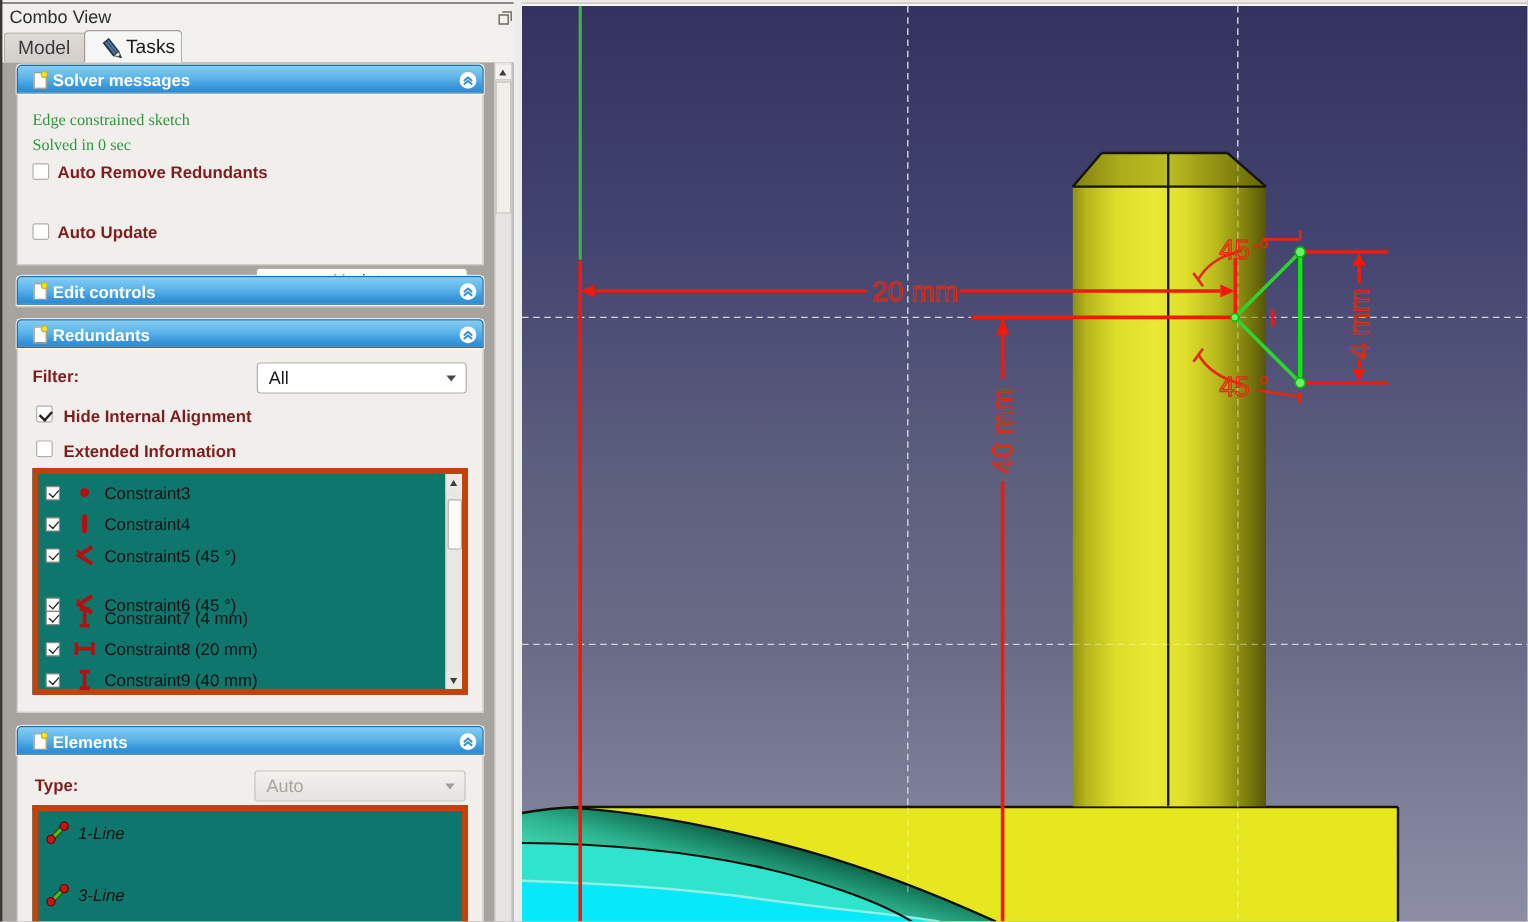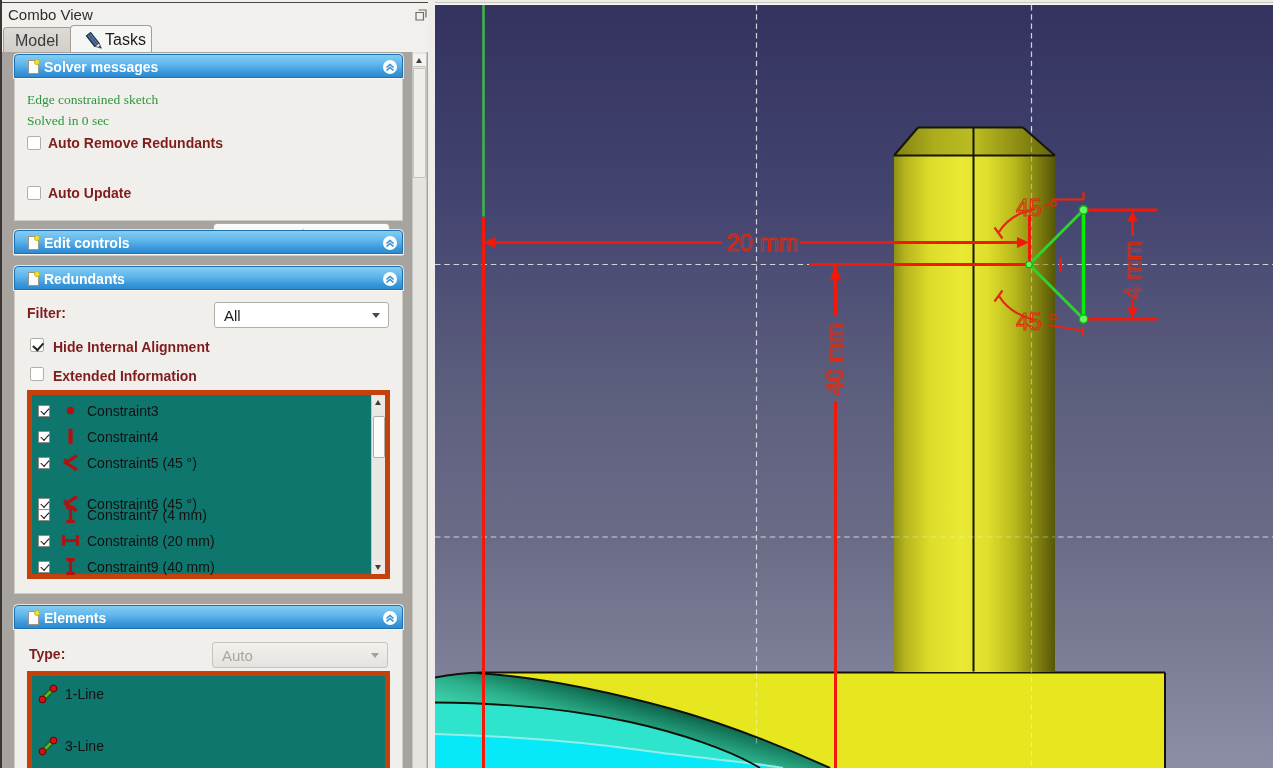--- a/index.html
+++ b/index.html
@@ -40,21 +40,21 @@
 .combo .arr { position:absolute; right:8px; top:50%; margin-top:-2px; width:0; height:0; border-left:4.5px solid transparent; border-right:4.5px solid transparent; border-top:5px solid #4a4a4a; }
 .listbox { position:absolute; background:#0f766e; border:5px solid #c2410c; }
 .litem { position:absolute; left:0; width:100%; height:26px; font-size:14px; color:#111; }
 .litem .txt { position:absolute; left:55px; top:5px; }
 
 
 .ccb { position:absolute; left:6px; top:7px; width:12px; height:12px; background:#fff; border:1px solid #8f8b85; border-radius:1px; }
 .ccb::after { content:""; position:absolute; left:1.5px; top:2px; width:6.5px; height:4px; border-left:1.6px solid #1a1a1a; border-bottom:1.6px solid #1a1a1a; transform:rotate(-48deg); }
 .cico { position:absolute; left:29px; top:3px; width:19px; height:19px; }
 .eico { position:absolute; left:6px; top:3px; width:20px; height:20px; }
-.etxt { position:absolute; left:33px; top:5px; }
+.etxt { position:absolute; left:33px; top:5px;font-style:italic; }
 #csb { position:absolute; right:0; top:0; width:14px; height:100%; background:#e9e7e4; border-left:1px solid #c9c5bf; }
 .sbtn { position:absolute; left:0; width:13px; height:14px; background:#eceae7; }
 .sthumb { position:absolute; left:0.5px; top:21px; width:12px; height:42px; background:#fcfcfb; border:1px solid #b2aea7; border-radius:2px; }
 .tri { position:absolute; left:3px; width:0; height:0; border-left:3.5px solid transparent; border-right:3.5px solid transparent; }
 .tup { top:4.5px; border-bottom:5px solid #3f3f3f; }
 .tdn { top:4.5px; border-top:5px solid #3f3f3f; }
 .cb.checked::after { content:""; position:absolute; left:2px; top:2.5px; width:8px; height:4.5px; border-left:2px solid #222; border-bottom:2px solid #222; transform:rotate(-48deg); }
 
 
 #mainsb { position:absolute; left:412px; top:52px; width:15px; height:716px; background:#e6e4e0; border-left:1px solid #c9c5bf; border-right:1px solid #c9c5bf; }

